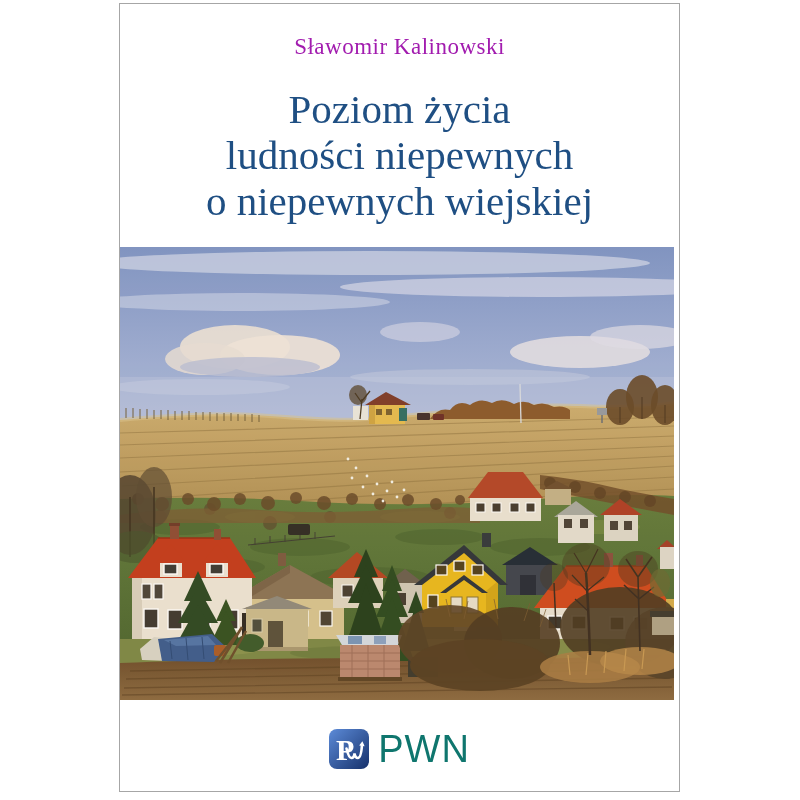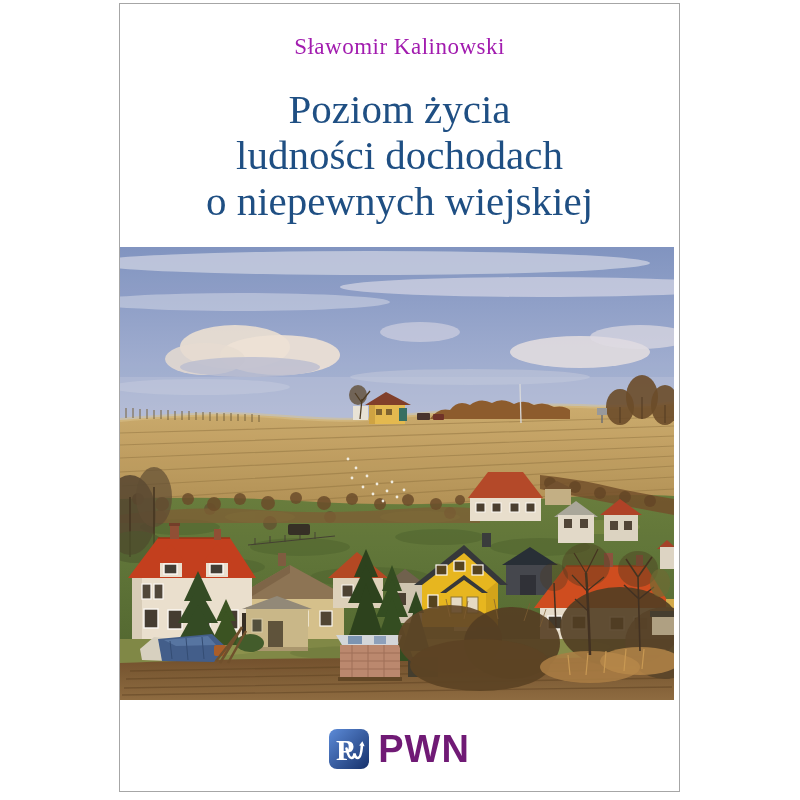--- a/index.html
+++ b/index.html
@@ -21,34 +21,34 @@
   }
   .cover-photo{
     position:absolute;top:243px;left:0;width:554px;height:453px;display:block;
   }
   .publisher-row{
     position:absolute;top:724px;left:0;width:100%;height:42px;
     display:flex;align-items:center;justify-content:center;gap:9px;
   }
   .pwn-mark{width:40px;height:40px;display:block;}
   .pwn-wordmark{
-    font-family:"Liberation Sans", sans-serif;font-weight:bold;
-    font-size:38px;color:#701a75;letter-spacing:1px;line-height:40px;
+    font-family:"Liberation Sans", sans-serif;font-weight:normal;
+    font-size:38px;color:#0f766e;letter-spacing:1px;line-height:40px;
   }
 </style>
 </head>
 <body>
 
 <div class="cover">
 
   <div class="author">Sławomir Kalinowski</div>
 
   <div class="book-title">
     <div>Poziom życia</div>
-    <div>ludności dochodach</div>
+    <div>ludności niepewnych</div>
     <div>o niepewnych wiejskiej</div>
   </div>
 
   <svg class="cover-photo" viewBox="0 0 554 453" aria-hidden="true">
     <defs>
       <linearGradient id="skyg" x1="0" y1="0" x2="0" y2="1">
         <stop offset="0" stop-color="#7d95c9"></stop>
           <stop offset="1" stop-color="#b2c0e2"></stop>
       </linearGradient>
       <linearGradient id="fieldg" x1="0" y1="0" x2="0" y2="1">

